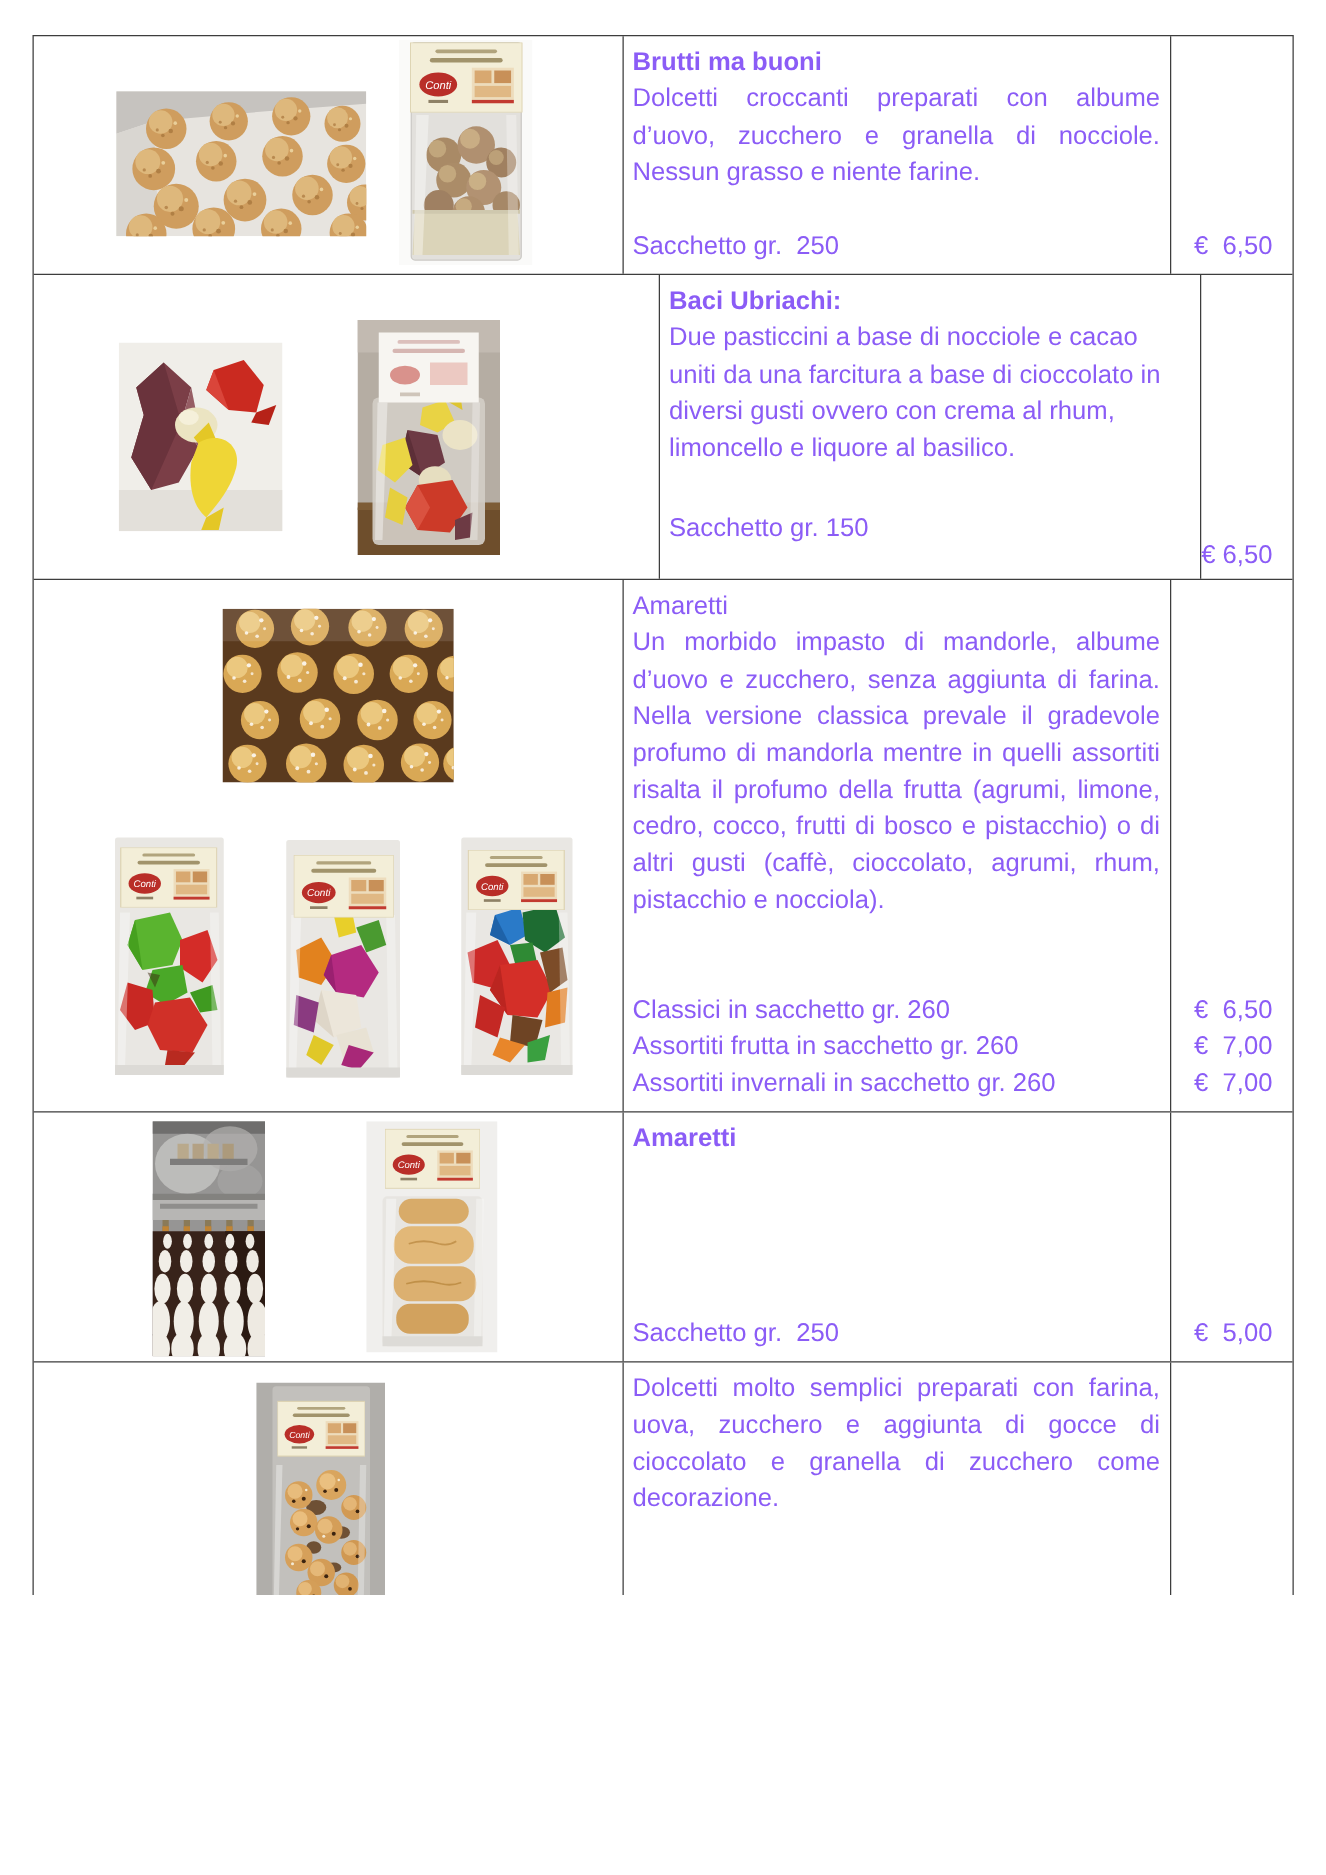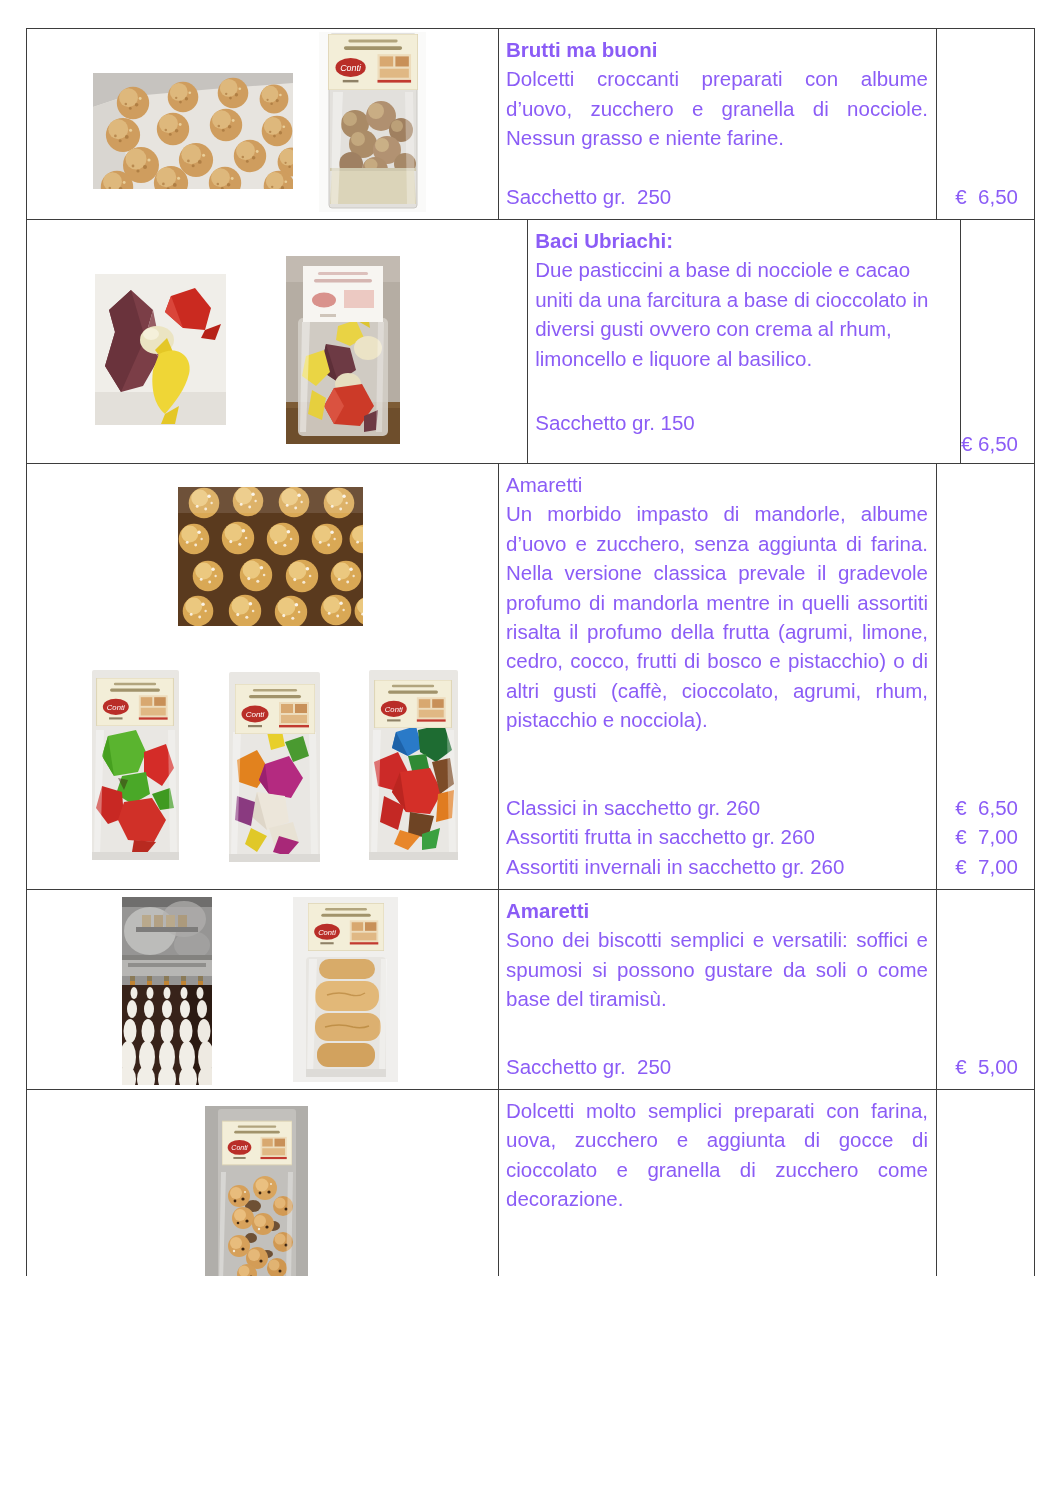--- a/index.html
+++ b/index.html
@@ -351,21 +351,20 @@
         <path d="M32,130 q14,-4 28,0 q8,2 16,-1" stroke="#c09048" fill="none" stroke-width="1.4"></path>
         <rect x="24" y="146" width="58" height="24" rx="11" fill="#d2a25e"></rect>
         <polygon points="16,62 24,62 20,178 14,178" fill="#ffffff" opacity=".4"></polygon>
         <polygon points="88,62 94,62 92,178 86,178" fill="#ffffff" opacity=".35"></polygon>
         <rect x="13" y="172" width="80" height="8" fill="#dddbd7"></rect>
         <use href="#bagLabel" x="15" y="6" width="76" height="48"></use>
       </svg>
     </div>
     <div class="c-txt">
       <div class="p-title">Amaretti</div>
-      <div class="p-desc">Sono dei biscotti semplici e versatili: soffici e spumosi si possono gustare da soli o come base del tiramisù.</div>
       <div class="spacer"></div>
       <div class="p-size">Sacchetto gr.  250</div>
     </div>
     <div class="c-price">
       <div class="p-price">€  5,00</div>
     </div>
   </div>
 
   <div class="trow" style="height:219px">
     <div class="c-img">

